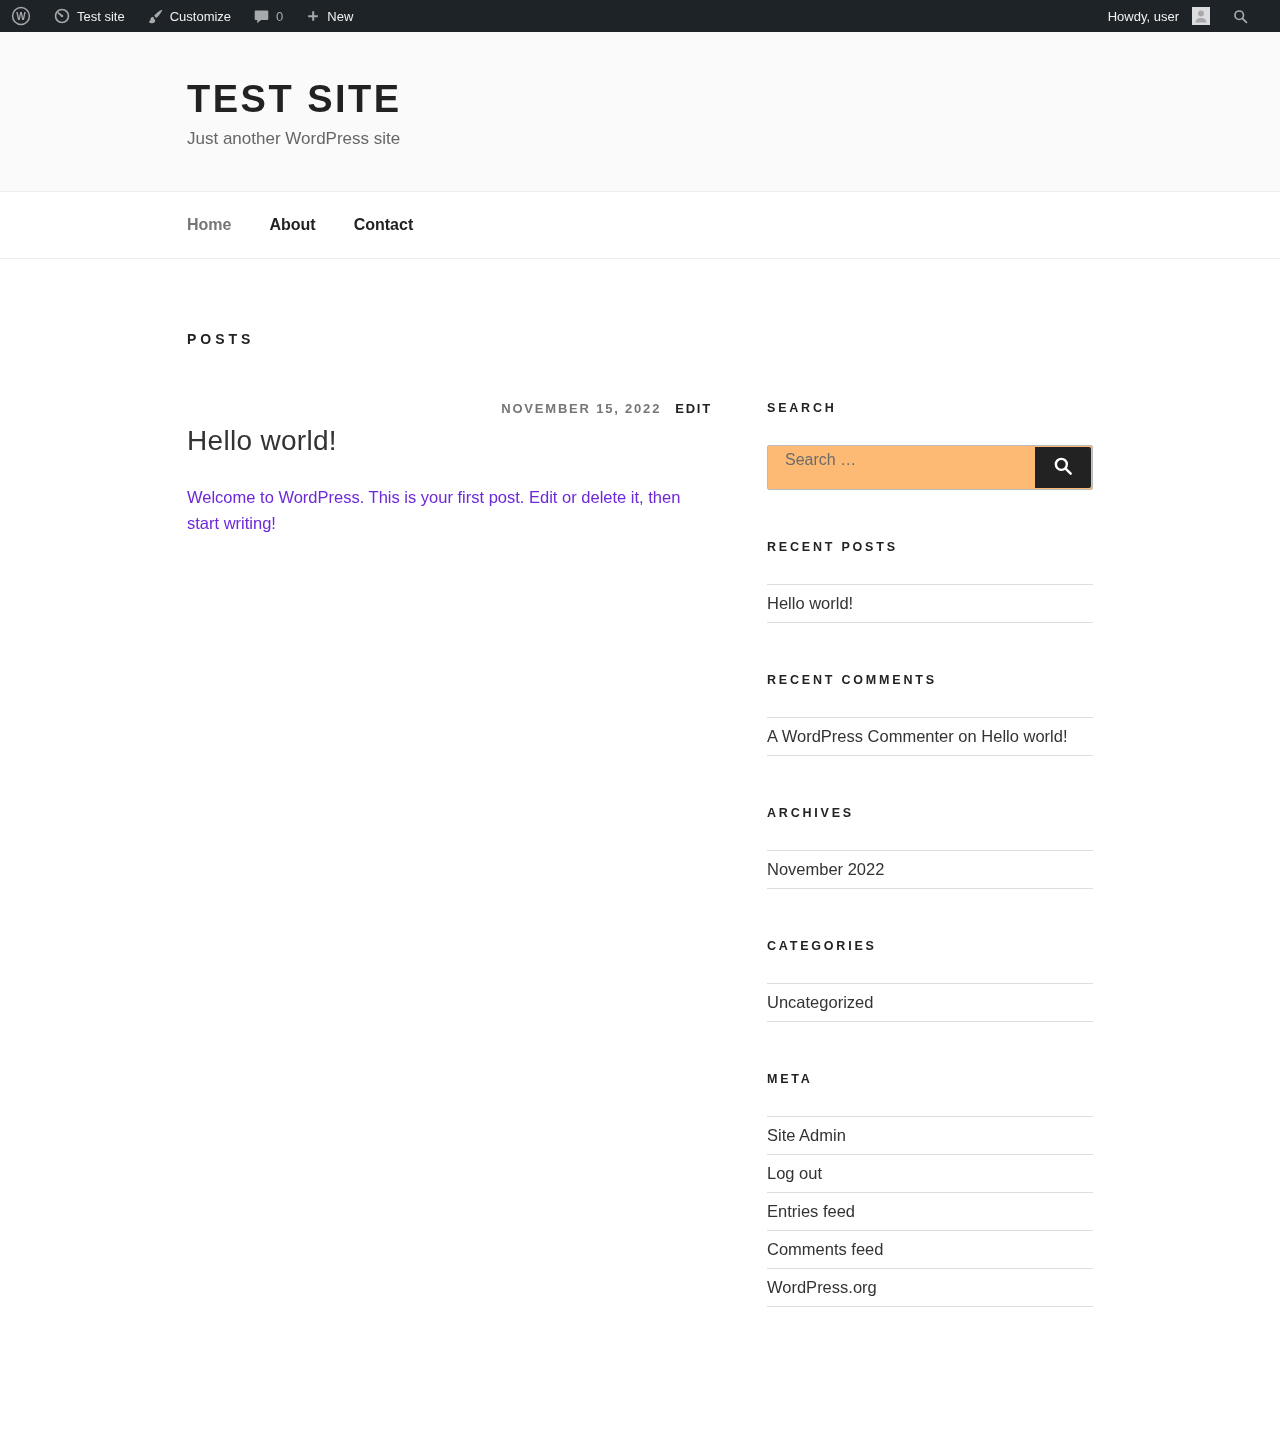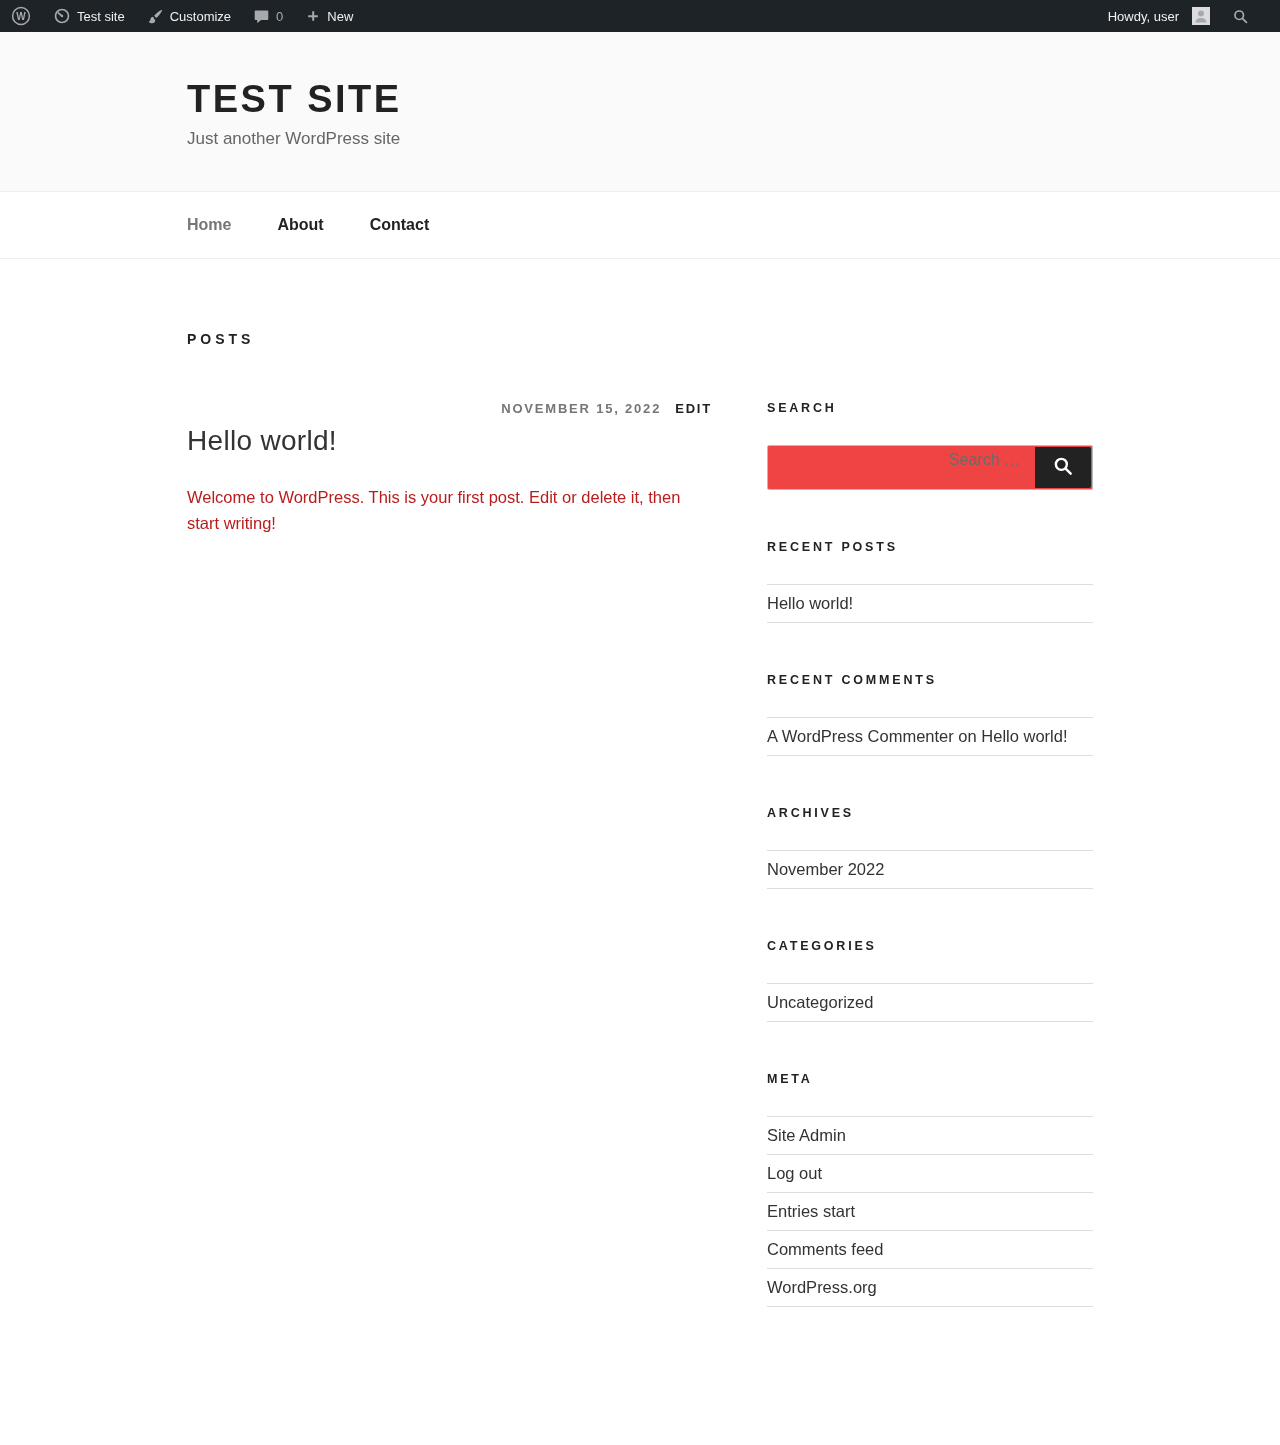--- a/index.html
+++ b/index.html
@@ -45,21 +45,21 @@
     color: #222;
   }
   .site-tagline { margin: 8px 0 0; font-size: 17px; color: #666; }
 
   
   .site-nav {
     background: #fff;
     border-top: 1px solid #eee;
     border-bottom: 1px solid #eee;
   }
-  .site-nav .nav-inner { display: flex; gap: 8px; }
+  .site-nav .nav-inner { display: flex; }
   .nav-item {
     padding: 24px 0; margin-right: 38px;
     font-size: 16px; font-weight: 700; color: #222; cursor: pointer;
   }
   .nav-item.current { color: #767676; }
 
   
   .site-main { padding: 72px 0 112px; }
   .posts-heading {
     margin: 0 0 54px;
@@ -74,37 +74,36 @@
     color: #767676;
     text-align: right;
   }
   .post-meta .edit-link { color: #222; margin-left: 14px; }
   .post-title {
     margin: 9px 0 0;
     font-size: 28px; font-weight: 400; color: #333; letter-spacing: 0.3px;
   }
   .post-body {
     margin-top: 28px;
-    font-size: 16.5px; line-height: 1.55; color: #b91c1c;
+    font-size: 16.5px; line-height: 1.55; color: #6d28d9;
   }
 
   
   .widget { margin-bottom: 50px; }
   .widget-title {
     margin: 0 0 30px;
     font-size: 12.5px; font-weight: 800; letter-spacing: 2.8px; color: #222;
   }
   .search-form { position: relative; }
   .search-input {
     width: 100%; height: 45px;
     border: 1px solid #bbb; border-radius: 2px;
-    background: #ef4444; color: #333;
+    background: #fdba74; color: #333;
     font-size: 16px; font-family: inherit;
     padding: 0 72px 16px 17px;
-    text-align: right;
   }
   .search-input::placeholder { color: #6b6b6b; }
   .search-btn {
     position: absolute; top: 2px; right: 2px; bottom: 2px;
     width: 56px; border: none; border-radius: 0 2px 2px 0;
     background: #222; cursor: pointer;
     display: flex; align-items: center; justify-content: center;
   }
   .widget ul { list-style: none; margin: 0; padding: 0; border-top: 1px solid #ddd; }
   .widget li {
@@ -264,21 +263,21 @@
               <a>Uncategorized</a>
             </li>
           </ul>
         </section>
 
         <section class="widget">
           <h4 class="widget-title">META</h4>
           <ul>
             <li><a>Site Admin</a></li>
             <li><a>Log out</a></li>
-            <li><a>Entries start</a></li>
+            <li><a>Entries feed</a></li>
             <li><a>Comments feed</a></li>
             <li><a>WordPress.org</a></li>
           </ul>
         </section>
 
       </aside>
     </div>
   </div>
 </main>
 

